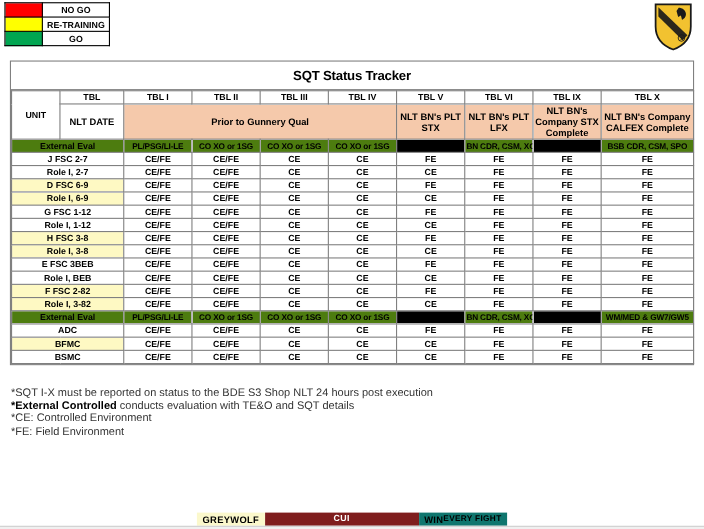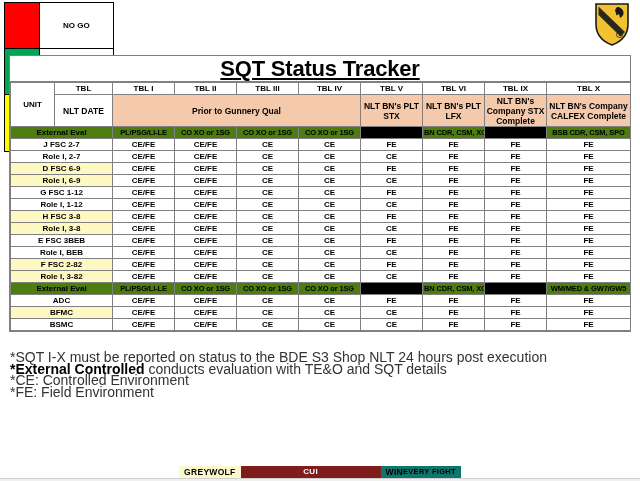--- a/index.html
+++ b/index.html
@@ -23,21 +23,21 @@
     width: 96px;
     border: 1px solid #000;
     border-collapse: collapse;
   }
   #legend td {
     border: 1px solid #000;
     height: 13px;
     font-size: 8px;
     font-weight: bold;
     text-align: center;
-    padding: 17px;
+    padding: 0;
     line-height: 11px;
   }
   #legend td.swatch { width: 34px; }
 
   
   #patch {
     position: absolute; right: 6px; top: 1px;
     width: 44px; height: 46px;
   }
 
@@ -47,24 +47,23 @@
     width: 622px;
     border: 1px solid #808080;
     background: #fff;
   }
   #title-bar {
     height: 26px;
     border-bottom: 1px solid #808080;
     display: flex; align-items: center; justify-content: center;
   }
   #title-bar .t {
-    font-size: 22px;
+    font-size: 12px;
     font-weight: bold;
     letter-spacing: -0.2px;
-    text-decoration: underline;
   }
 
   table.grid {
     border-collapse: collapse;
     width: 100%;
     table-layout: fixed;
   }
   table.grid td, table.grid th {
     border: 1px solid #808080;
     font-size: 8px;
@@ -86,21 +85,21 @@
   td.blue.small { font-size: 7.5px; letter-spacing: -0.15px; }
   td.black { background: #000000; }
   td.grey { background: #fef9c3; }
   td.row-data { height: 12.4px; font-size: 8.5px; font-weight: normal; }
   td.row-unit { font-size: 8.5px; font-weight: bold; }
 
   
   #notes {
     position: absolute; left: 10px; top: 352px;
     width: 560px;
-    font-size: 14px;
+    font-size: 10px;
     line-height: 11.5px;
     color: #333;
     font-family: "Liberation Sans", sans-serif;
   }
   #notes div { white-space: nowrap; }
   #notes b { color: #000; }
 
   
   #banner {
     position: absolute; left: 0; bottom: 3px;
@@ -136,26 +135,26 @@
 
 <div id="page">
 
   <table id="legend">
     <tbody>
       <tr>
         <td class="swatch" style="background:#FF0000"></td>
         <td>NO GO</td>
       </tr>
       <tr>
+        <td class="swatch" style="background:#FFFF00"></td>
+        <td>RE-TRAINING</td>
+      </tr>
+      <tr>
         <td class="swatch" style="background:#00A651"></td>
         <td>GO</td>
-      </tr>
-      <tr>
-        <td class="swatch" style="background:#FFFF00"></td>
-        <td>RE-TRAINING</td>
       </tr>
     </tbody>
   </table>
 
   <div id="patch">
     <svg width="44" height="46" viewBox="0 0 44 46" xmlns="http://www.w3.org/2000/svg">
       <path d="M6 3 L38 3 L38 23 Q38 38 22 44 Q6 38 6 23 Z" fill="#F2C230" stroke="#1A1A1A" stroke-width="1.6"></path>
       <path d="M8.5 5.5 L35 31 L30.5 35.5 L8.5 14 Z" fill="#1A1A1A" opacity="0.92"></path>
       <path d="M27 6 C30 6 33 8 33.5 11 C34 14 32 16 30 17 L29 13 L26.5 14.5 L25 9 Z" fill="#1A1A1A"></path>
       <text x="21" y="16" font-family="'Liberation Sans',sans-serif" font-size="4.2" font-weight="bold" fill="#F2C230" text-anchor="middle" transform="rotate(45 21 16)">GREYWOLF</text>

